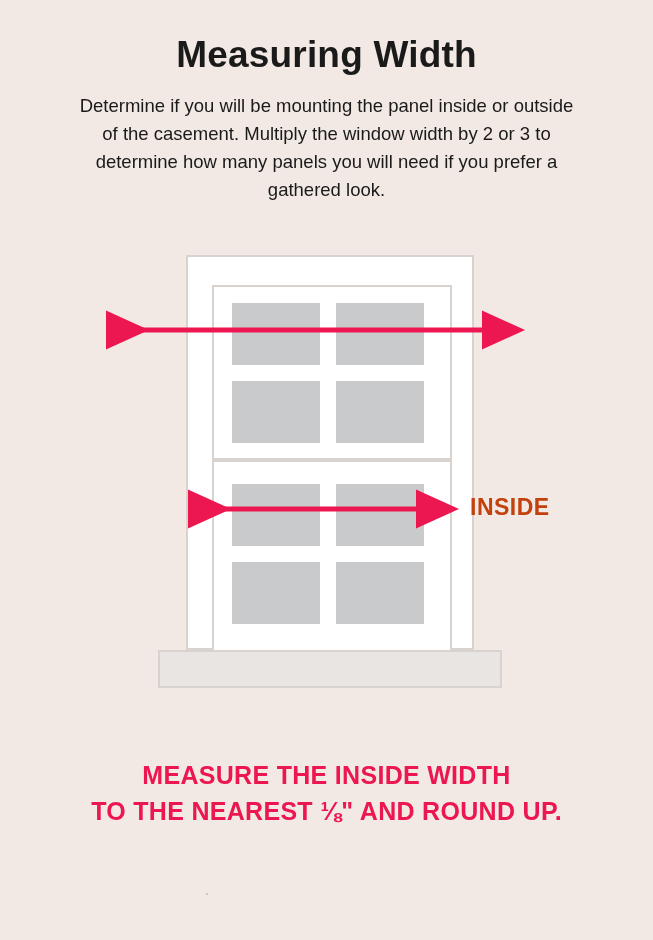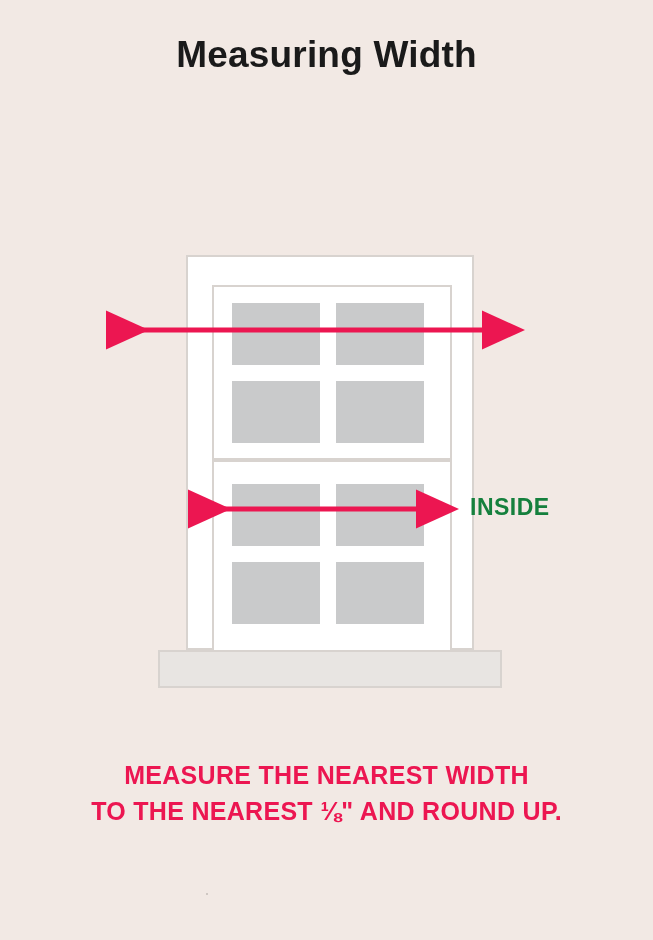--- a/index.html
+++ b/index.html
@@ -119,21 +119,21 @@
     font-weight: bold;
     color: #ec1651;
     letter-spacing: 0.5px;
   }
   .label-inside {
     position: absolute;
     left: 470px;
     top: 494px;
     font-size: 23px;
     font-weight: bold;
-    color: #15803d;
+    color: #c2410c;
     letter-spacing: 0.5px;
     text-align: right;
   }
 
   
   .footer {
     position: absolute;
     top: 757px;
     left: 0;
     width: 653px;
@@ -153,20 +153,21 @@
     background: #cfc7c2;
   }
 </style>
 </head>
 <body>
 
 <div class="page">
 
   <div class="title">Measuring Width</div>
 
+  <div class="intro">Determine if you will be mounting the panel inside or outside of the casement. Multiply the window width by 2 or 3 to determine how many panels you will need if you prefer a gathered look.</div>
 
   <div class="window-wrap">
     <div class="frame-outer">
       <div class="sash sash-top">
         <div class="pane p1"></div>
         <div class="pane p2"></div>
         <div class="pane p3"></div>
         <div class="pane p4"></div>
       </div>
       <div class="sash sash-bottom">
@@ -187,18 +188,18 @@
     </defs>
 
     <line x1="142" y1="330" x2="518" y2="330" stroke="#ec1651" stroke-width="5" marker-start="url(#ah)" marker-end="url(#ah)"></line>
 
     <line x1="224" y1="509" x2="452" y2="509" stroke="#ec1651" stroke-width="5" marker-start="url(#ah)" marker-end="url(#ah)"></line>
   </svg>
 
   <div class="label-inside">INSIDE</div>
 
   <div class="footer">
-    <div class="line1">MEASURE THE NEAREST WIDTH</div>
+    <div class="line1">MEASURE THE INSIDE WIDTH</div>
     <div class="line2">TO THE NEAREST ⅛" AND ROUND UP.</div>
   </div>
 
   <div class="dot"></div>
 </div>
 
 </body></html>

